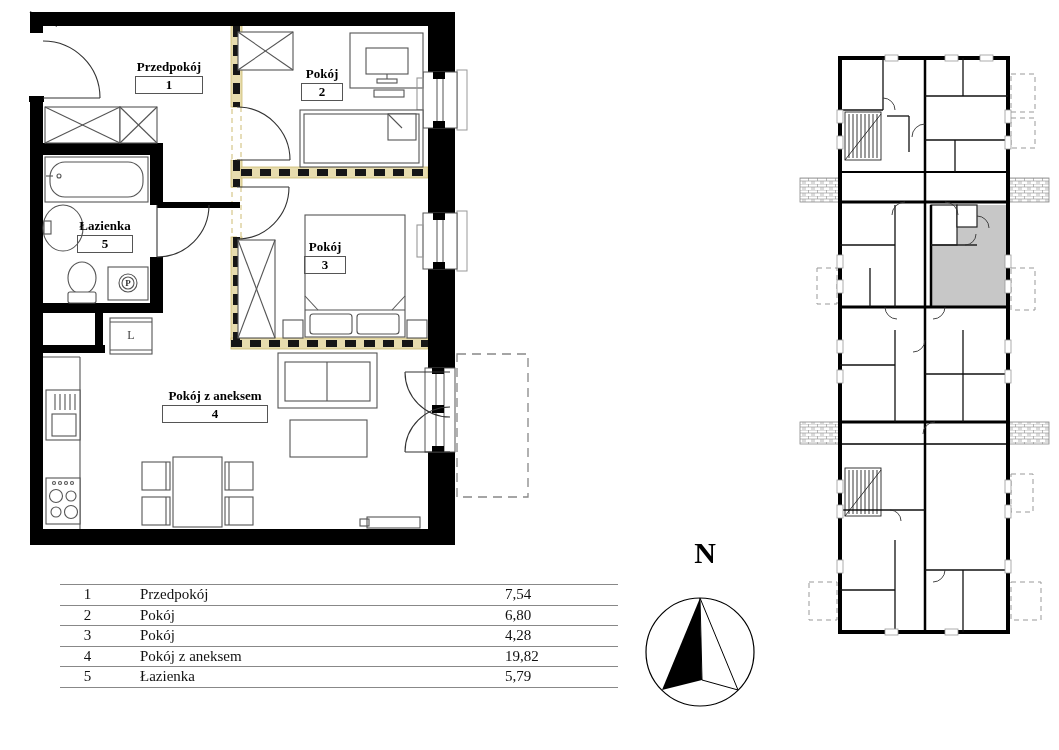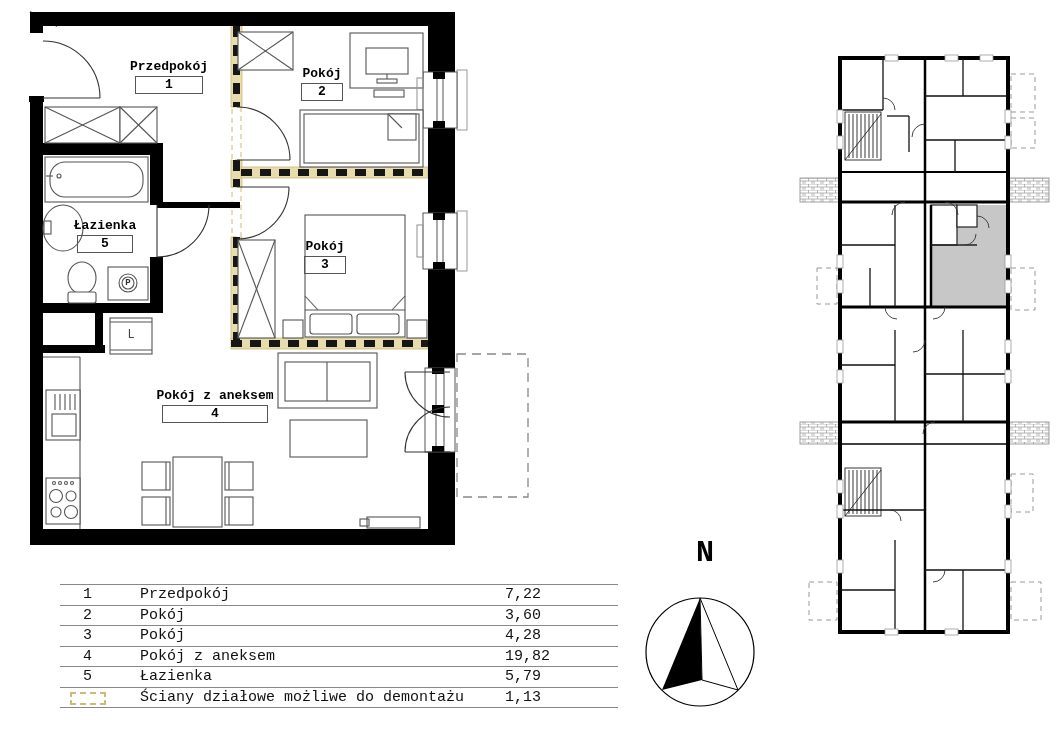--- a/index.html
+++ b/index.html
@@ -1,17 +1,17 @@
 <!DOCTYPE html>
 <html><head>
 <meta charset="utf-8">
 <style>
   html,body{margin:0;padding:0;background:#fff;}
   #canvas{position:relative;width:1059px;height:750px;background:#fff;overflow:hidden;
-          font-family:Liberation Mono, monospace;color:#111;}
+          font-family:Liberation Serif, serif;color:#111;}
   svg{position:absolute;display:block;}
   .room-label{position:absolute;text-align:center;font-weight:bold;font-size:13px;line-height:15px;color:#000;}
   .num-box{margin:2px auto 0;border:1px solid #555;height:16px;line-height:16px;font-weight:bold;font-size:13px;background:transparent;}
   .tiny-label{position:absolute;text-align:center;font-weight:bold;color:#333;}
   #north-label{position:absolute;left:640px;top:536px;width:130px;text-align:center;
                font-size:30px;font-weight:bold;color:#000;}
   
   #area-table{position:absolute;left:60px;top:584px;width:558px;font-size:15px;}
   .t-row{display:grid;grid-template-columns:55px 390px 1fr;border-top:1px solid #888;height:19.5px;line-height:19px;}
   .t-row:last-child{border-bottom:1px solid #888;}
@@ -253,46 +253,41 @@
   <svg style="left:640px;top:582px" width="130" height="145" viewBox="0 0 130 145">
     <circle cx="60" cy="70" r="54" fill="none" stroke="#000" stroke-width="1.2"></circle>
     <polygon points="60,16 22,108 62,98" fill="#000"></polygon>
     <polygon points="60,16 98,108 62,98" fill="#fff" stroke="#000" stroke-width="1"></polygon>
   </svg>
 
   <div id="area-table">
     <div class="t-row">
       <span class="t-no">1</span>
       <span class="t-name">Przedpokój</span>
-      <span class="t-area">7,22</span>
+      <span class="t-area">7,54</span>
     </div>
     <div class="t-row">
       <span class="t-no">2</span>
       <span class="t-name">Pokój</span>
-      <span class="t-area">3,60</span>
+      <span class="t-area">6,80</span>
     </div>
     <div class="t-row">
       <span class="t-no">3</span>
       <span class="t-name">Pokój</span>
       <span class="t-area">4,28</span>
     </div>
     <div class="t-row">
       <span class="t-no">4</span>
       <span class="t-name">Pokój z aneksem</span>
       <span class="t-area">19,82</span>
     </div>
     <div class="t-row">
       <span class="t-no">5</span>
       <span class="t-name">Łazienka</span>
       <span class="t-area">5,79</span>
-    </div>
-    <div class="t-row">
-      <span class="t-no"><span class="legend-swatch"></span></span>
-      <span class="t-name">Ściany działowe możliwe do demontażu</span>
-      <span class="t-area">1,13</span>
     </div>
   </div>
 
   <svg style="left:795px;top:40px" width="264" height="620" viewBox="0 0 264 620">
     <defs>
       <pattern id="brick" width="9" height="6" patternUnits="userSpaceOnUse">
         <path d="M0 0H9M0 3H9M4.5 0V3M1 3V6M8 3V6" stroke="#999" stroke-width="0.7" fill="none"></path>
       </pattern>
     </defs>
 

